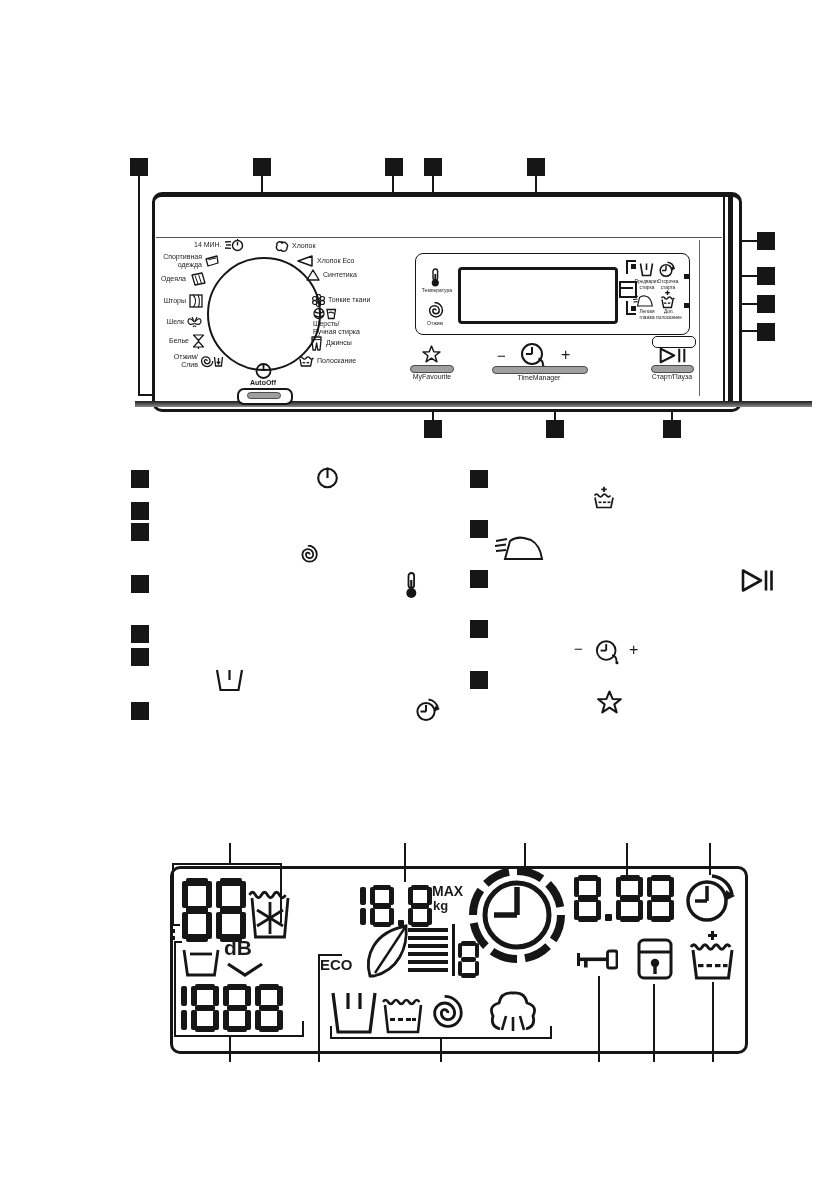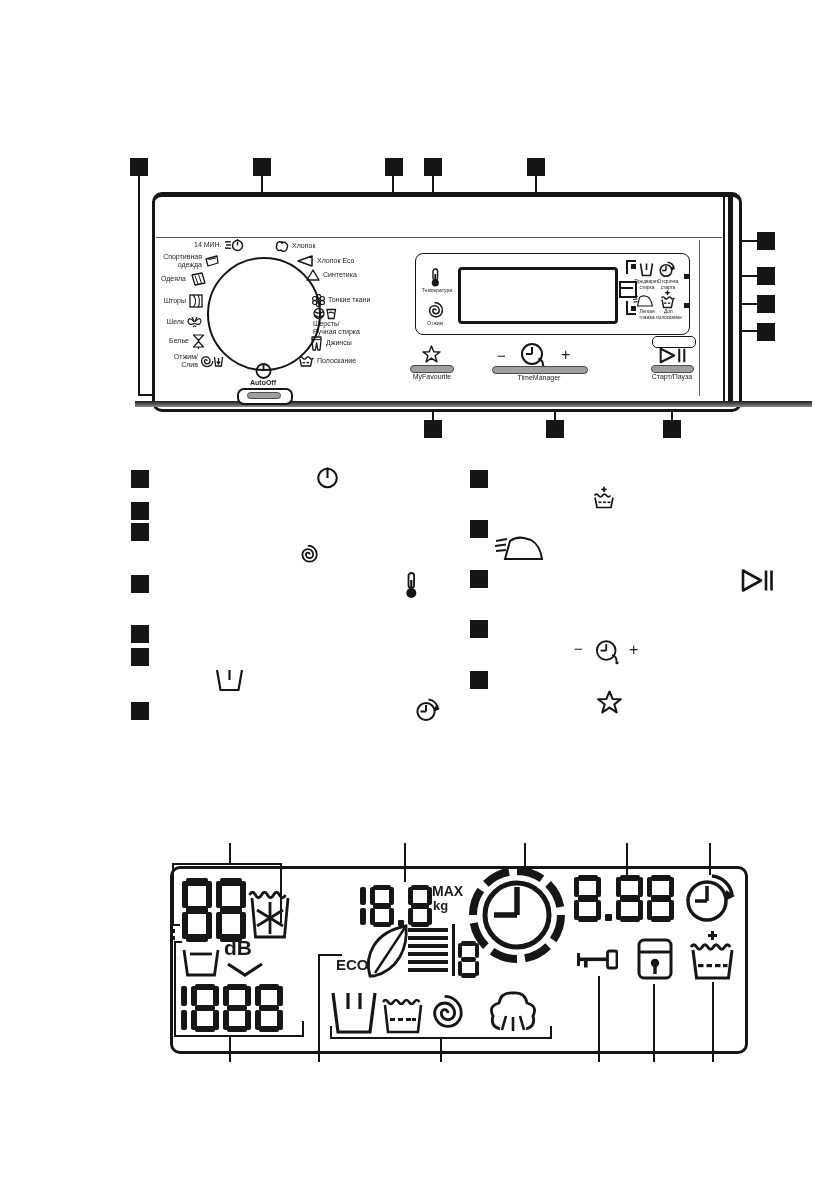--- a/index.html
+++ b/index.html
@@ -616,21 +616,21 @@
   <div class="abs" style="left:408px;top:952px;width:40px;height:4px;background:#161616"></div>
   <div class="abs" style="left:408px;top:960px;width:40px;height:4px;background:#161616"></div>
   <div class="abs" style="left:408px;top:968px;width:40px;height:4px;background:#161616"></div>
   <div class="abs" style="left:452px;top:924px;width:3px;height:52px;background:#161616"></div>
   <div class="abs" style="left:362px;top:922px">
       <svg width="48" height="58" viewBox="0 0 48 58">
         <path d="M8 54 C2 34 12 10 44 4 C46 26 36 48 12 54 Z" stroke="#161616" stroke-width="2.8" fill="#fff"></path>
         <line x1="44" y1="4" x2="13" y2="51" stroke="#161616" stroke-width="2.4"></line>
       </svg>
     </div>
-  <div class="lbl" style="left:336px;top:956px;font-size:15px;font-weight:800">ECO</div>
+  <div class="lbl" style="left:320px;top:956px;font-size:15px;font-weight:800">ECO</div>
   <div class="segwrap" style="left: 458px; top: 941px; height: 37px;">
       <span class="segd" style="width: 21px;">
         <span class="sg a"></span>
         <span class="sg b"></span>
         <span class="sg c"></span>
         <span class="sg d"></span>
         <span class="sg e"></span>
         <span class="sg f"></span>
         <span class="sg g"></span>
       </span>

